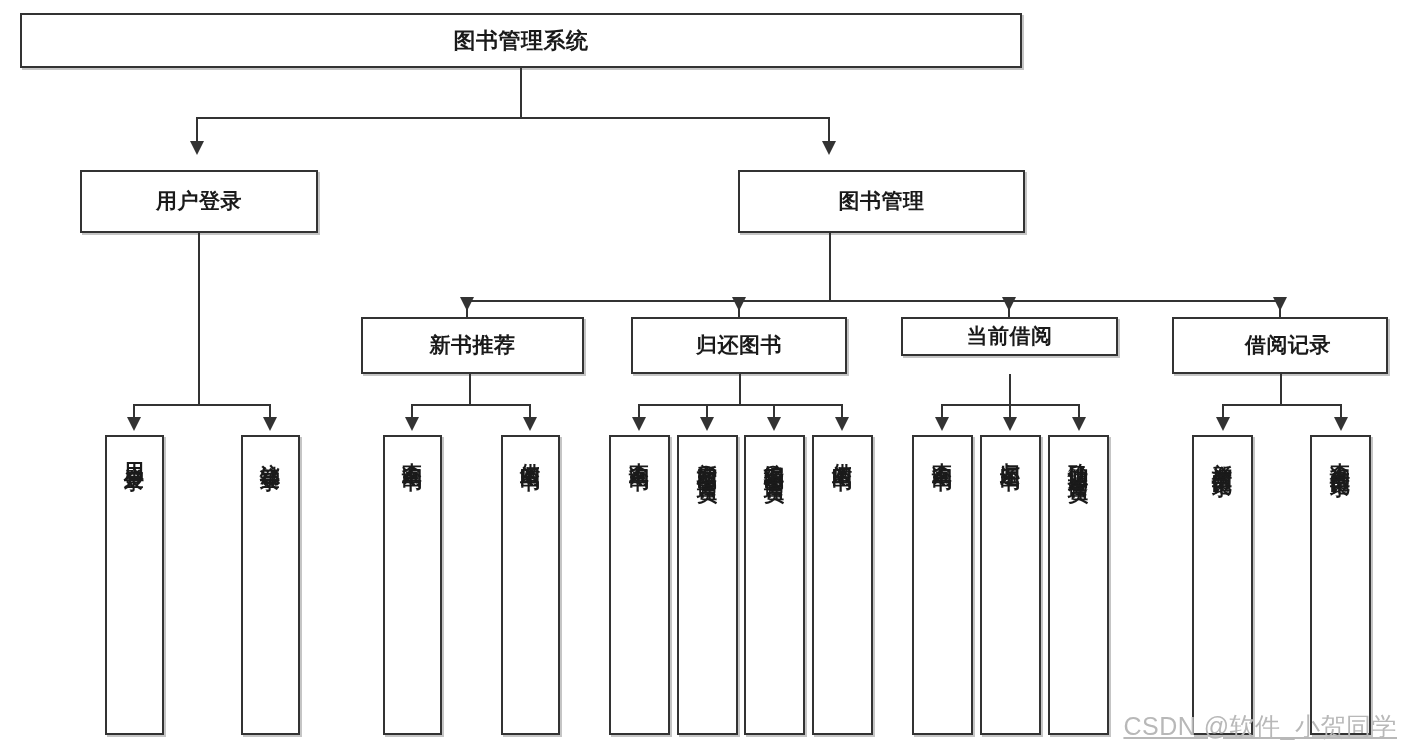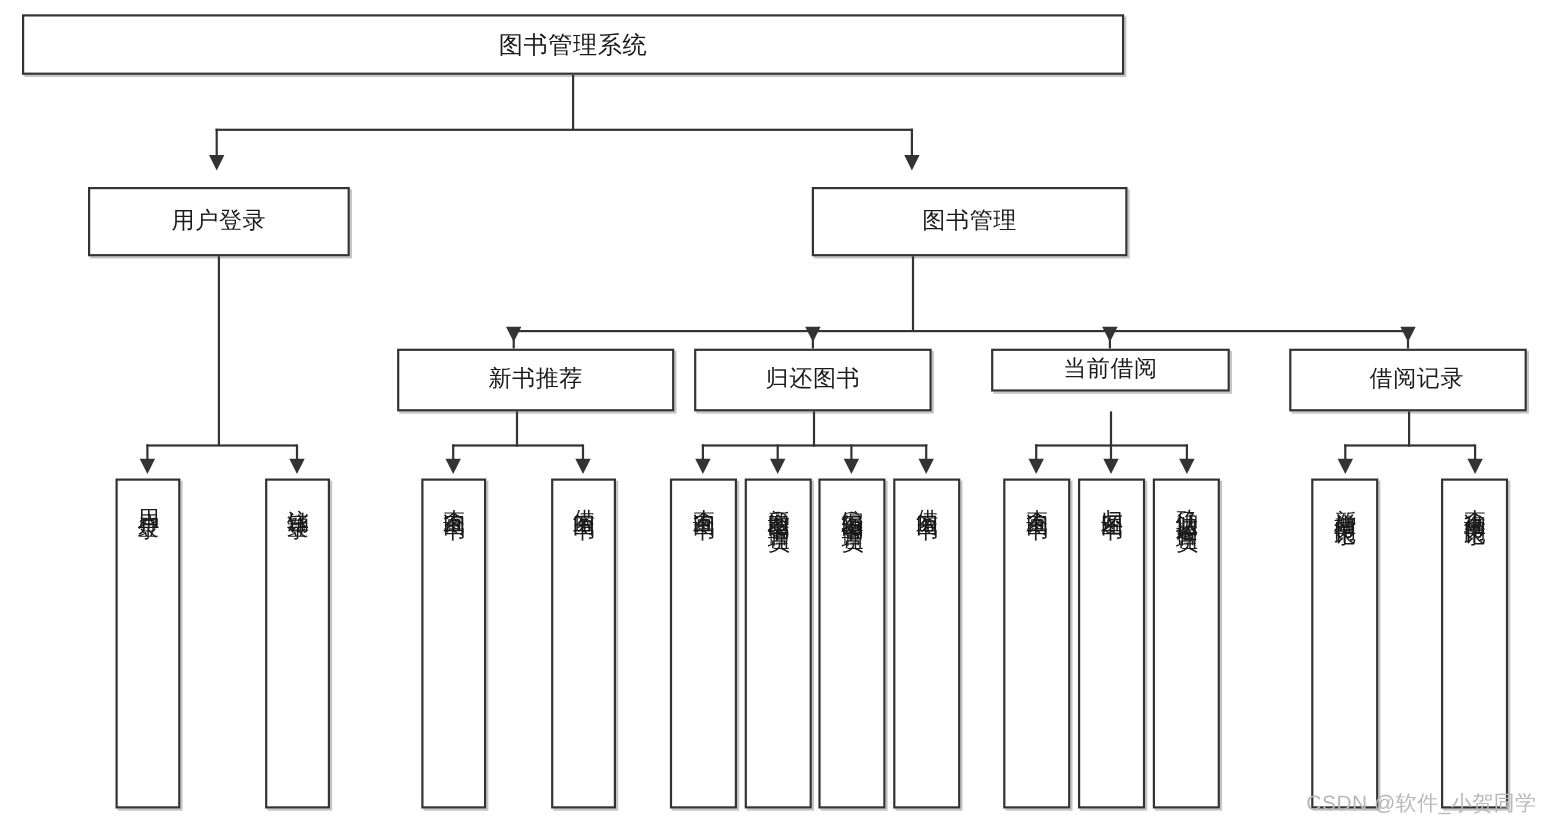--- a/index.html
+++ b/index.html
@@ -24,20 +24,21 @@
     box-sizing: border-box;
     background: #ffffff;
     border: 2px solid #333333;
     display: flex;
     align-items: center;
     justify-content: center;
     color: #1a1a1a;
   }
   .node.shadowed {
     box-shadow: 2px 2px 0 0 rgba(150,150,150,0.55);
+    font-weight: bold;
   }
   .node-label {
     font-size: 21px;
     line-height: 1.15;
     letter-spacing: 0.5px;
     white-space: nowrap;
     color: #1a1a1a;
   }
 
   
@@ -73,24 +74,25 @@
     border-left: 7px solid transparent;
     border-right: 7px solid transparent;
     border-top: 14px solid #333333;
   }
 
   
   #watermark {
     position: absolute;
     right: 8px;
     bottom: 4px;
-    font-size: 19px;
+    font-size: 25px;
     color: #b8b8b8;
     white-space: nowrap;
     letter-spacing: 0.5px;
+    text-decoration: underline;
   }
 </style>
 </head>
 <body>
 
 <div id="canvas">
 
   <div class="node root shadowed" style="left:20px; top:13px; width:1002px; height:55px;">
     <span class="node-label">图书管理系统</span>
   </div>
@@ -128,21 +130,21 @@
 
   <div class="vline" style="left:738px; top:300px; width:2px; height:17px;"></div>
   <div class="arrow" style="left:732px; top:297px;"></div>
 
   <div class="vline" style="left:1008px; top:300px; width:2px; height:17px;"></div>
   <div class="arrow" style="left:1002px; top:297px;"></div>
 
   <div class="vline" style="left:1279px; top:300px; width:2px; height:17px;"></div>
   <div class="arrow" style="left:1273px; top:297px;"></div>
 
-  <div class="node shadowed" style="left:361px; top:317px; width:252px; height:57px;">
+  <div class="node shadowed" style="left:361px; top:317px; width:223px; height:57px;">
     <span class="node-label">新书推荐</span>
   </div>
 
   <div class="node shadowed" style="left:631px; top:317px; width:216px; height:57px;">
     <span class="node-label">归还图书</span>
   </div>
 
   <div class="node shadowed" style="left:901px; top:317px; width:217px; height:39px;">
     <span class="node-label">当前借阅</span>
   </div>

